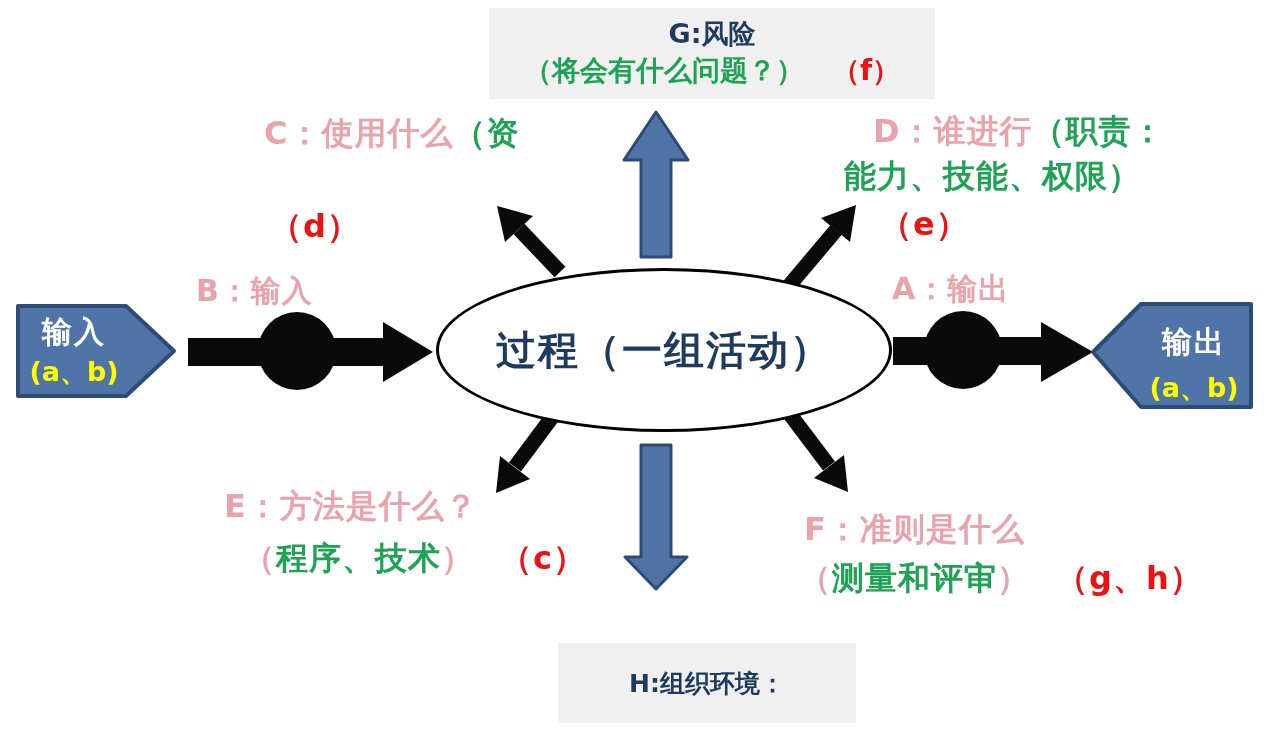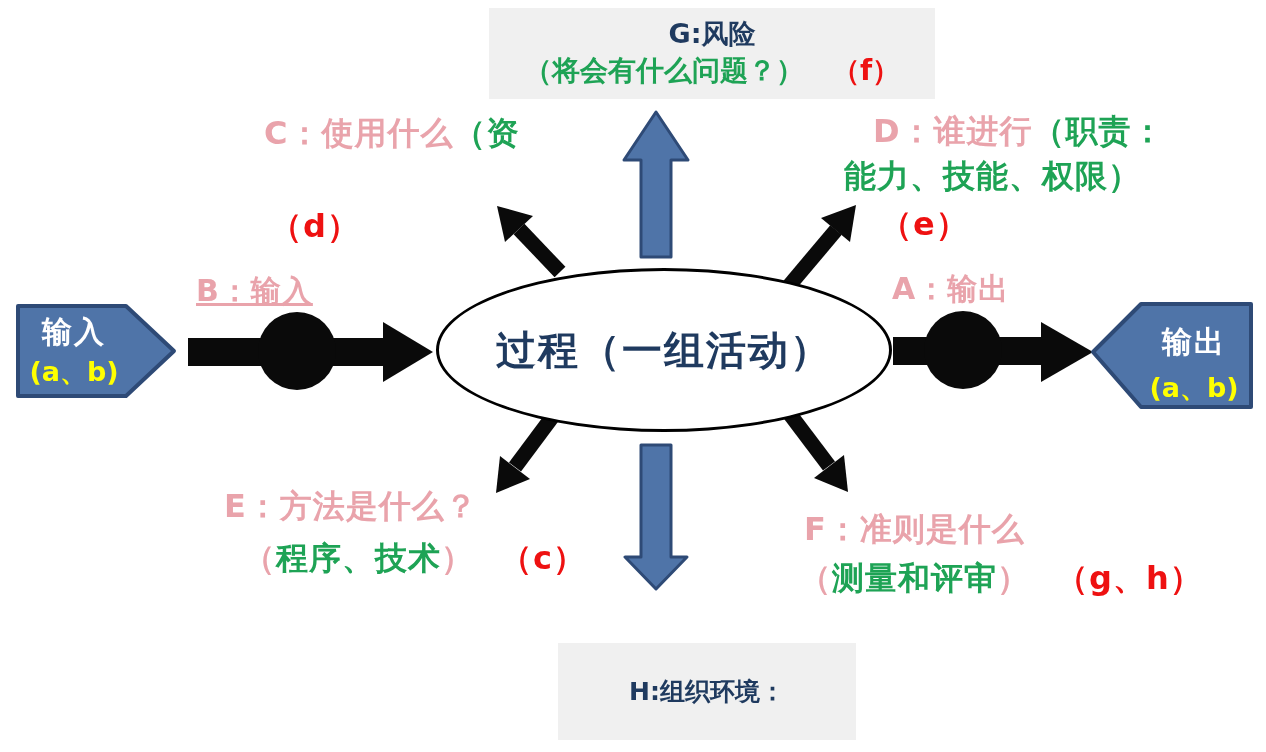--- a/index.html
+++ b/index.html
@@ -100,21 +100,21 @@
     <span style="color: rgb(233, 163, 171);">D：谁进行</span><span style="color: rgb(30, 163, 85);">（职责：</span>
   </div>
   <div class="abs lbl" style="left:844px;top:159px;">
     <span style="color: rgb(30, 163, 85);">能力、技能、权限）</span>
   </div>
   <div class="abs lbl" style="left:880px;top:207px;">
     <span style="color: rgb(238, 17, 17);">（e）</span>
   </div>
 
   <div class="abs lbl-sm" style="left:196px;top:271px;">
-    <span style="color: rgb(233, 163, 171); text-decoration: underline;">B：输入</span>
+    <span style="color: rgb(233, 163, 171);">B：输入</span>
   </div>
   <div class="abs lbl-sm" style="left:892px;top:269px;">
     <span style="color: rgb(233, 163, 171);">A：输出</span>
   </div>
 
   <div class="abs pent-text pent-main" style="left:18px;top:312px;width:112px;">
     <span style="color: rgb(255, 255, 255);">输入</span>
   </div>
   <div class="abs pent-text pent-ref" style="left:12px;top:354px;width:124px;">
     <span style="color: rgb(255, 255, 0);">(a、b)</span>
@@ -138,19 +138,19 @@
     <span style="color: rgb(233, 163, 171);">（</span><span style="color: rgb(30, 163, 85);">程序、技术</span><span style="color: rgb(233, 163, 171);">）</span><span class="ref-gap" style="color: rgb(238, 17, 17);">（c）</span>
   </div>
 
   <div class="abs lbl" style="left:804px;top:512px;">
     <span style="color: rgb(233, 163, 171);">F：准则是什么</span>
   </div>
   <div class="abs lbl" style="left:799px;top:561px;">
     <span style="color: rgb(233, 163, 171);">（</span><span style="color: rgb(30, 163, 85);">测量和评审</span><span style="color: rgb(233, 163, 171);">）</span><span class="ref-gap" style="color: rgb(238, 17, 17);">（g、h）</span>
   </div>
 
-  <div class="gray-box" style="left:558px;top:643px;width:298px;height:97px;">
+  <div class="gray-box" style="left:558px;top:643px;width:298px;height:80px;">
     <div class="h-line1">
       <span style="color: rgb(31, 58, 95);">H:组织环境：</span>
     </div>
   </div>
 
 </div>
 
 </body></html>

